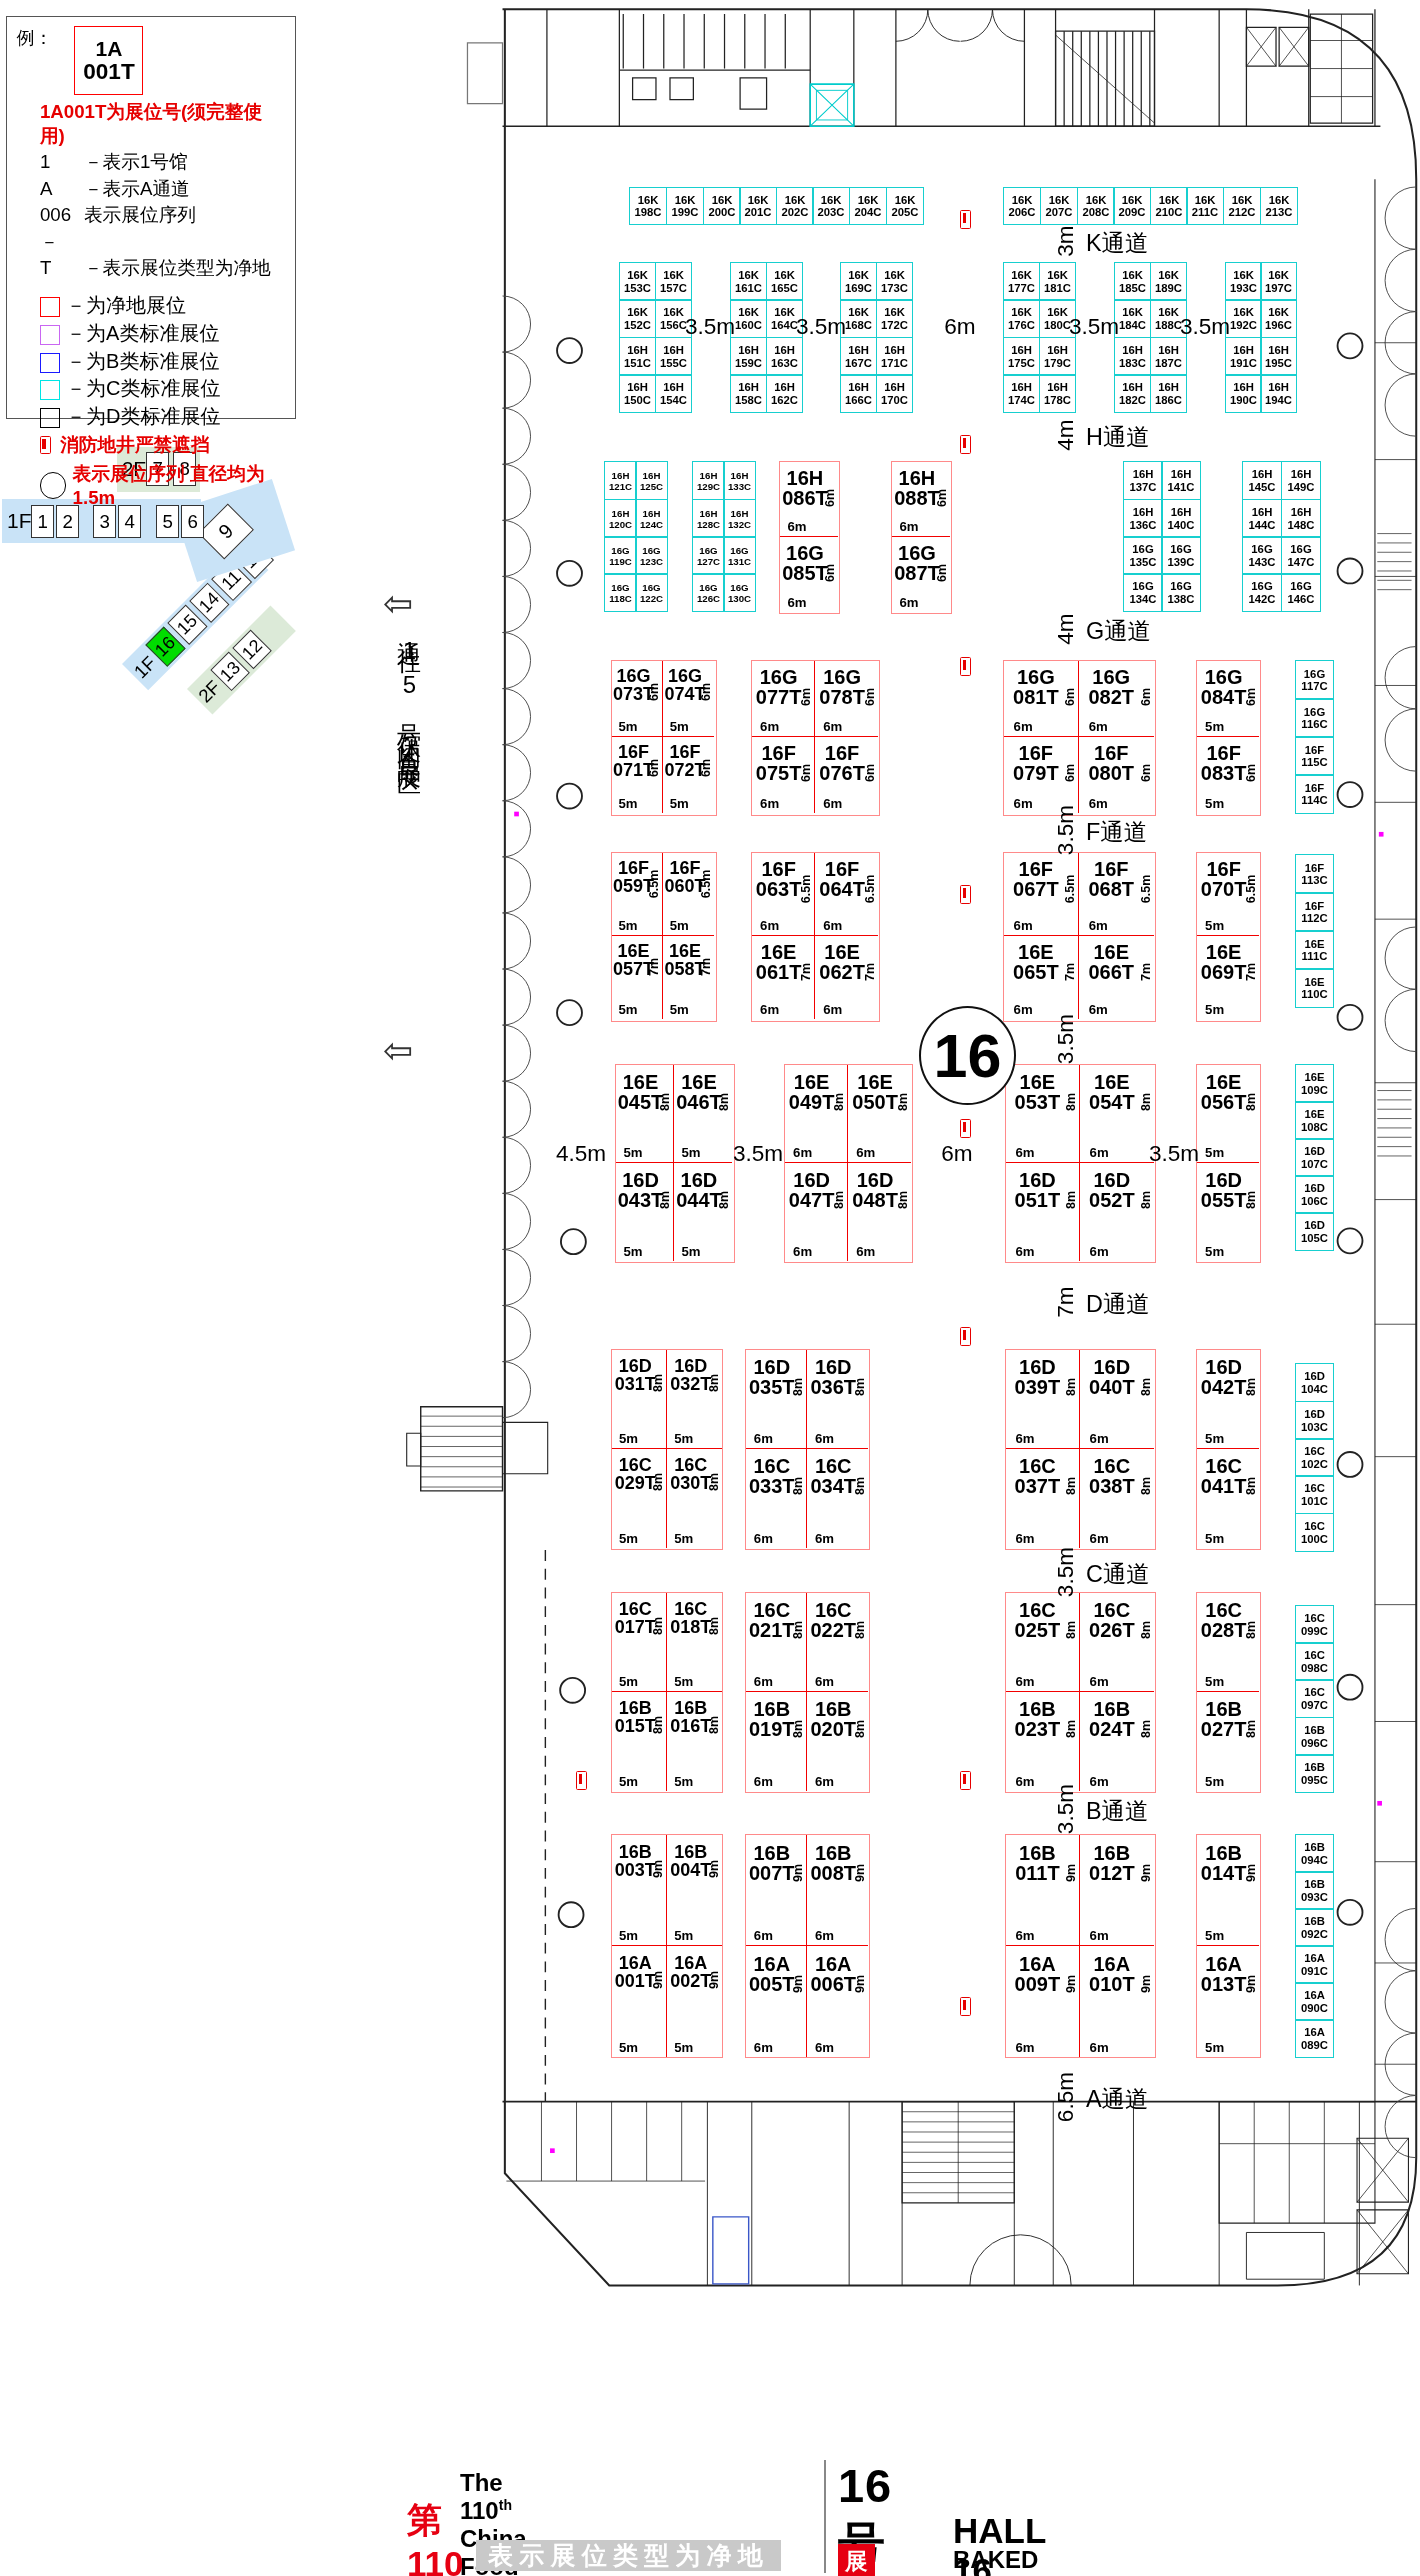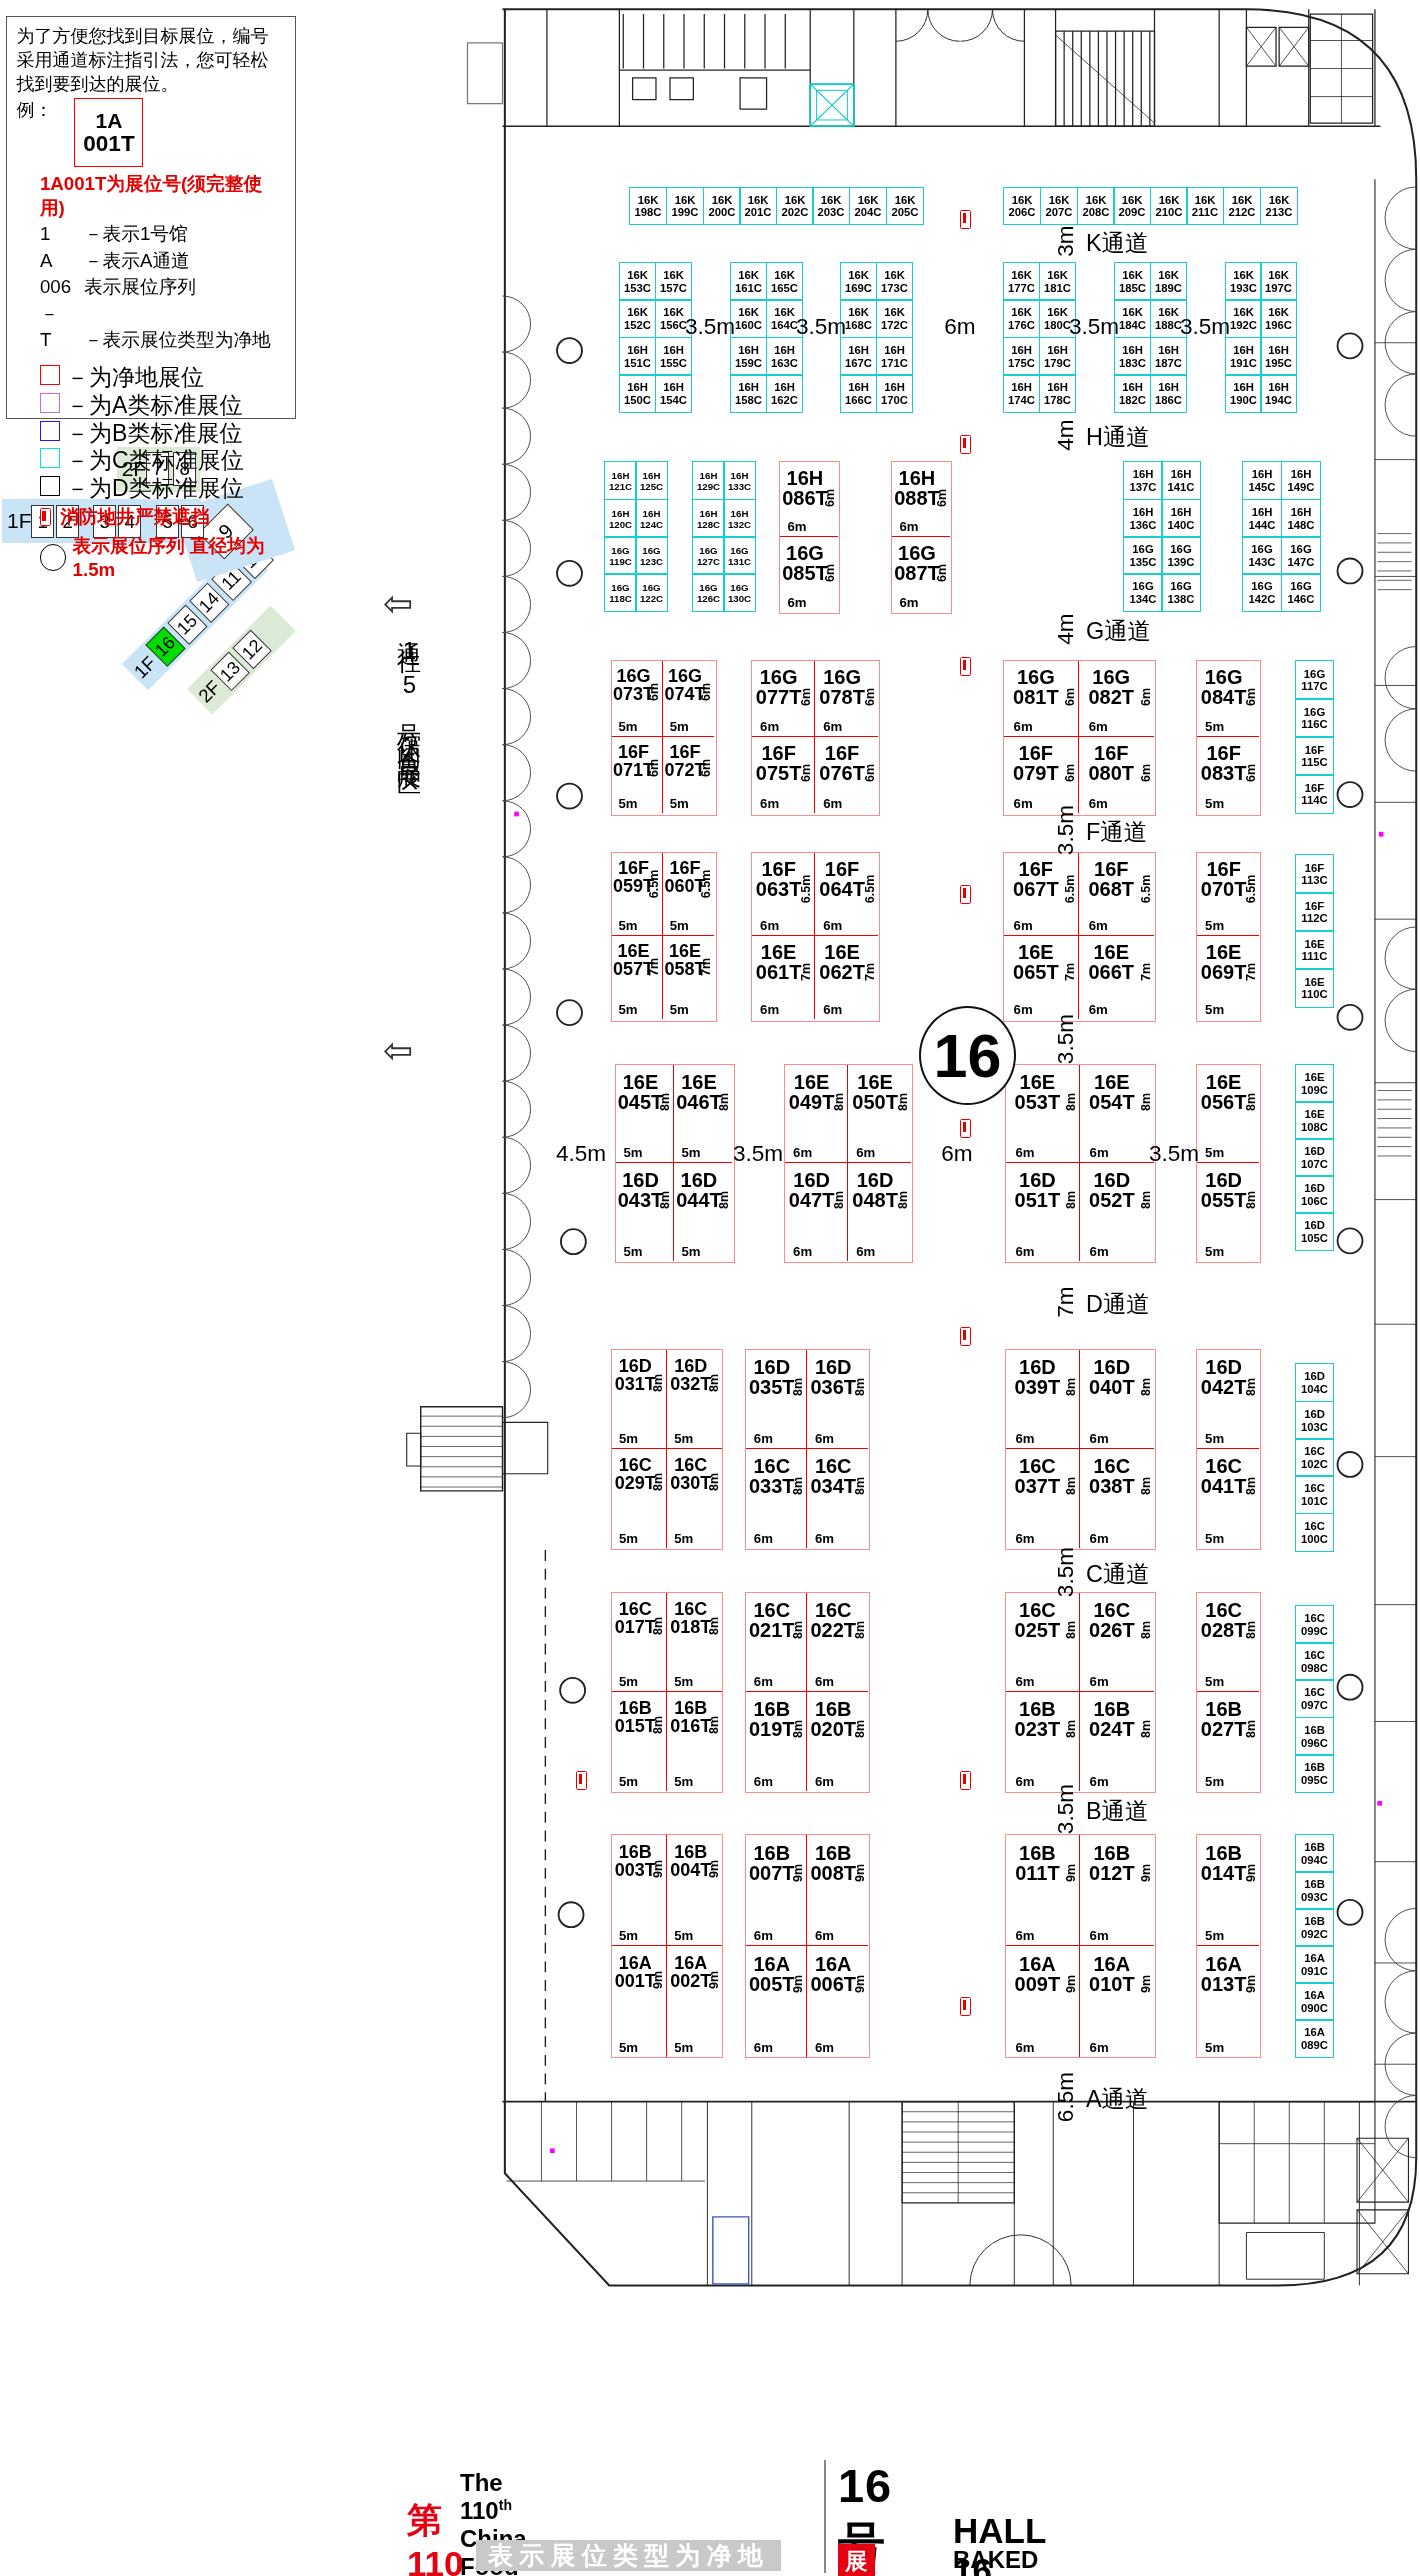--- a/index.html
+++ b/index.html
@@ -26,21 +26,21 @@
   
   #legend{position:absolute;left:6.2px;top:15.6px;width:290px;height:403px;border:1.6px solid #555;box-sizing:border-box;
           padding:7.8px 9.3px;font-size:18px;line-height:24px;z-index:5;background:#fff;}
   #legend .ex-row{display:flex;align-items:flex-start;margin-top:1.6px;}
   #ex-box{width:67px;height:67px;border:1.6px solid #f00;margin-left:22px;display:flex;flex-direction:column;
           align-items:center;justify-content:center;font-weight:700;line-height:1.05;}
   #ex-box .l1{font-size:21px;} #ex-box .l2{font-size:22.6px;}
   .red-note{color:#e60000;font-weight:700;font-size:18.7px;margin:4.7px 0 1.6px 23.4px;}
   .rule{font-size:18.7px;line-height:26.5px;margin-left:23.4px;display:flex;}
   .rule b{font-weight:400;width:44px;flex:none;}
-  .typ{display:flex;align-items:flex-start;margin:3.9px 0 0 23.4px;font-size:23px;}
+  .typ{display:flex;align-items:flex-end;margin:3.9px 0 0 23.4px;font-size:20px;}
   .typ i{width:20px;height:20px;border:1.9px solid #000;margin-right:6.2px;flex:none;box-sizing:border-box;}
   .lnote{display:flex;align-items:center;color:#e60000;font-weight:700;font-size:18.7px;margin:4.7px 0 0 23.4px;}
   .lnote .fire{position:static;margin-right:9.3px;flex:none;}
   .lnote .pil{width:26.5px;height:26.5px;border:1.9px solid #000;border-radius:50%;margin-right:6.2px;flex:none;box-sizing:border-box;}
   
   .mm{position:absolute;z-index:4;}
   .mm-bar{background:#c9e3f7;}
   .mm-green{background:#dcead8;}
   .mm-sq{position:absolute;border:1.6px solid #333;background:#fff;box-sizing:border-box;display:flex;
          align-items:center;justify-content:center;font-size:20px;font-weight:400;}
@@ -254,21 +254,20 @@
       <circle cx="1733" cy="2166" r="16" fill="#fff" stroke="#222" stroke-width="2.4"></circle>
       <circle cx="1733" cy="2455" r="16" fill="#fff" stroke="#222" stroke-width="2.4"></circle>
       <rect x="660" y="1042" width="6" height="6" fill="#f0f"></rect>
       <rect x="706" y="2758" width="6" height="6" fill="#f0f"></rect>
       <rect x="1770" y="1068" width="6" height="6" fill="#f0f"></rect>
       <rect x="1768" y="2312" width="6" height="6" fill="#f0f"></rect>
     </svg>
 
 
   <div id="legend">
-    <div>为了方便您找到目标展位，编号采用通道标注指引法，您可轻松找到要到达的展位。</div>
     <div class="ex-row">
       <span>例：</span>
       <div id="ex-box">
         <span class="l1">1A</span>
         <span class="l2">001T</span>
       </div>
     </div>
     <div class="red-note">1A001T为展位号(须完整使用)</div>
     <div id="legend-rules">
         <div class="rule">

